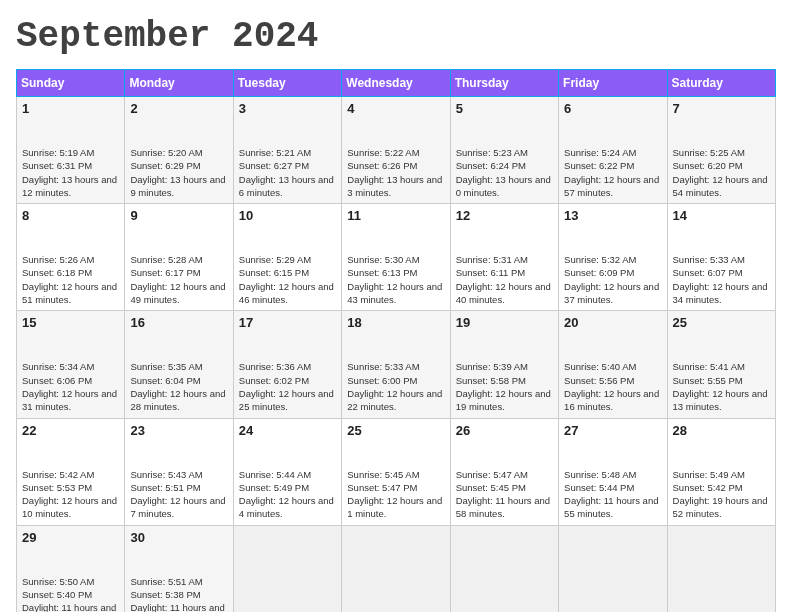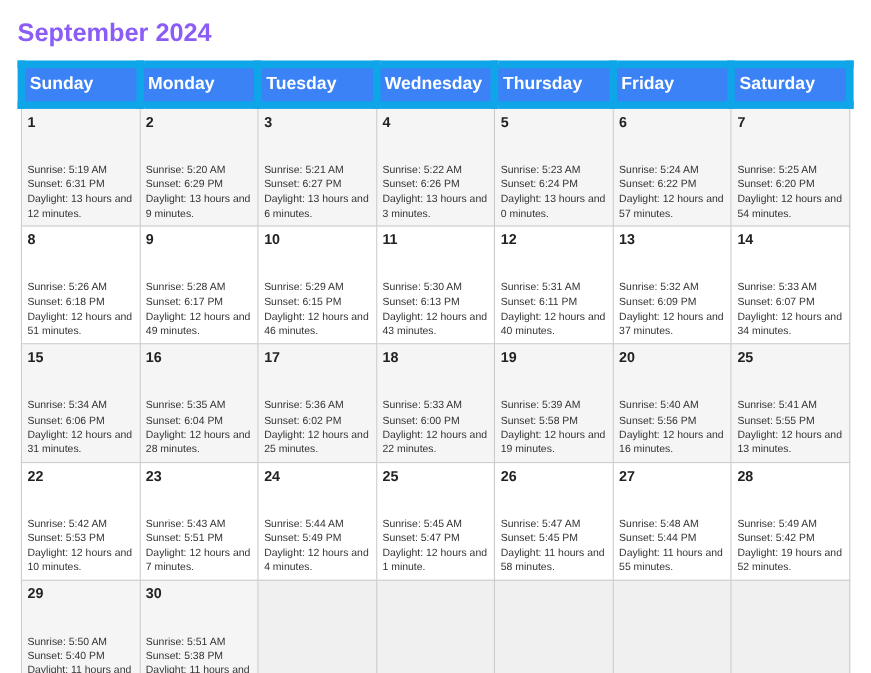--- a/index.html
+++ b/index.html
@@ -32,41 +32,42 @@
     }
     .logo-icon {
       width: 28px;
       height: 28px;
       margin-left: 2px;
     }
     .title-block {
       text-align: right;
     }
     .month-title {
-      font-size: 23px;
-      font-weight: bold;
-      color: #8b5cf6;
+      font-size: 36px;
+      font-weight: bold;
+      color: #404040;
+      font-family: Liberation Mono, monospace;
     }
     .location {
       font-size: 14px;
       color: #555;
     }
     table {
       width: 100%;
       border-collapse: collapse;
       font-size: 10px;
     }
     thead tr th {
-      background-color: #3b82f6;
+      background-color: #8b5cf6;
       color: #fff;
       padding: 6px 4px;
       text-align: left;
-      font-size: 16px;
-      font-weight: bold;
-      border: 7px solid #0ea5e9;
+      font-size: 12px;
+      font-weight: bold;
+      border: 1px solid #0ea5e9;
     }
     tbody tr td {
       border: 1px solid #ccc;
       vertical-align: top;
       padding: 4px 5px;
       width: calc(100% / 7);
       height: 80px;
     }
     tbody tr:nth-child(odd) td {
       background-color: #f5f5f5;

